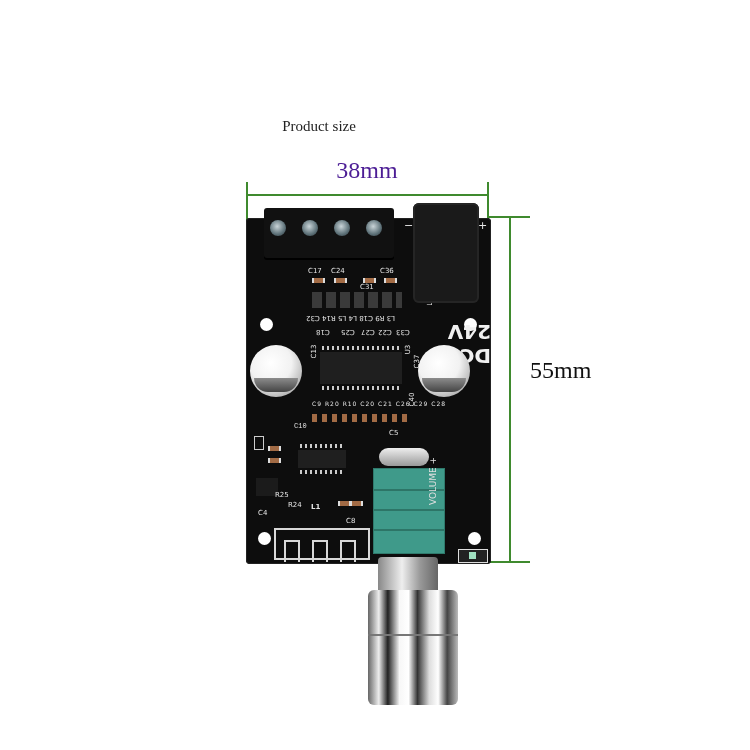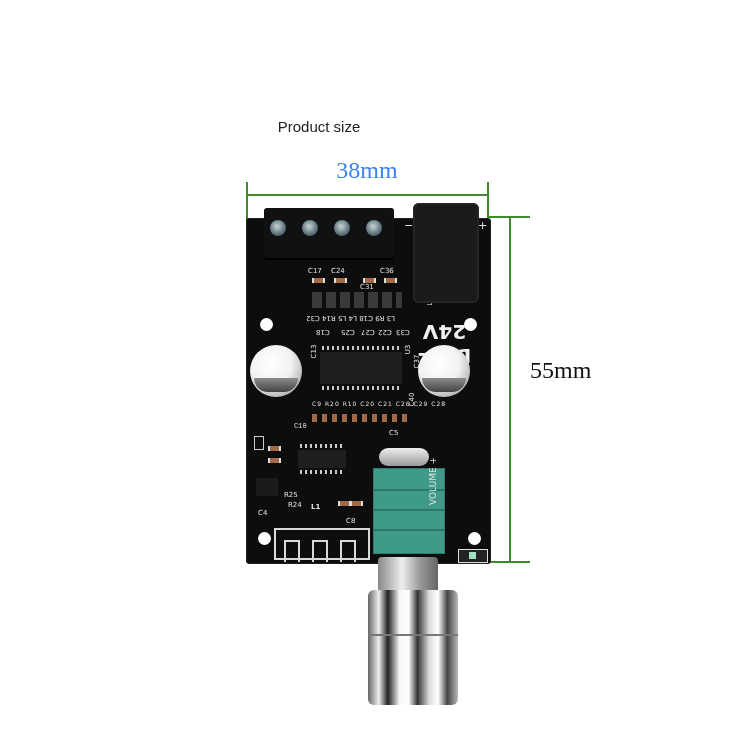--- a/index.html
+++ b/index.html
@@ -1,22 +1,22 @@
 <!DOCTYPE html>
 <html><head>
 <meta charset="utf-8">
 <style>
   html, body { margin:0; padding:0; background:#ffffff; }
   body { width:750px; height:750px; position:relative; overflow:hidden; font-family:"DejaVu Serif", serif; }
   .abs { position:absolute; }
-  .title { left:0; width:638px; top:118px; text-align:center; font-family:Liberation Sans, sans-serif; font-size:15px; color:#222; }
-  .dim-w { left:247px; width:240px; top:157px; text-align:center; font-family:"Liberation Serif", serif; font-size:24px; color:#3b82f6; }
+  .title { left:0; width:638px; top:118px; text-align:center; font-family:Liberation Serif, serif; font-size:15px; color:#222; }
+  .dim-w { left:247px; width:240px; top:157px; text-align:center; font-family:"Liberation Serif", serif; font-size:24px; color:#4c1d95; }
   .dim-h { left:530px; top:357px; font-family:"Liberation Serif", serif; font-size:24px; color:#111; }
   .gline { position:absolute; background:#3f8a2e; }
-  .board { left:246px; top:218px; width:245px; height:346px; background:#0d0d0d; border-radius:4px; box-shadow: inset 0 0 0 1px #222; text-align: center; }
+  .board { left:246px; top:218px; width:245px; height:346px; background:#0d0d0d; border-radius:4px; box-shadow: inset 0 0 0 1px #222; }
   .hole { position:absolute; width:13px; height:13px; border-radius:50%; background:#fff; }
   .term { left:264px; top:208px; width:130px; height:50px; background:#111; border-radius:3px; box-shadow:0 2px 0 #000; }
   .screw { position:absolute; top:12px; width:16px; height:16px; border-radius:50%; background:radial-gradient(circle at 45% 40%, #c9d4d8, #5d7178 60%, #2b3438); }
   .jack { left:413px; top:203px; width:66px; height:100px; background:#1a1a1a; border-radius:6px; box-shadow: inset 0 0 0 2px #252525; }
   .cap { position:absolute; width:52px; height:52px; border-radius:50%; background:radial-gradient(circle at 40% 35%, #ffffff 0%, #f2f2f2 45%, #b9b9b9 75%, #777 100%); }
   .cap::after { content:""; position:absolute; left:4px; right:4px; bottom:5px; height:14px; border-radius:0 0 24px 24px; background:linear-gradient(#8c8c8c,#444); }
   .silk { position:absolute; color:#e6e6e6; font-family:"DejaVu Sans", sans-serif; font-size:7px; line-height:7px; }
   .chip { position:absolute; background:#1f1f1f; }
   .smd { position:absolute; width:9px; height:5px; background:#a26b45; border-left:2px solid #ddd; border-right:2px solid #ddd; }
   .pins { position:absolute; height:4px; background:repeating-linear-gradient(90deg,#ccc 0 2px, transparent 2px 5px); }
@@ -87,21 +87,21 @@
   <div class="silk" style="left:48px;top:205px;font-family:Liberation Mono, monospace;">C10</div>
   <div class="silk" style="left:143px;top:212px;">C5</div>
   <div class="silk" style="left:163px;top:212px;margin-top:48px;">C6</div>
   <div class="chip" style="left:52px;top:232px;width:48px;height:18px;"></div>
   <div class="pins" style="left:54px;top:226px;width:44px;"></div>
   <div class="pins" style="left:54px;top:252px;width:44px;"></div>
   <div class="smd" style="left:22px;top:228px;"></div>
   <div class="smd" style="left:22px;top:240px;"></div>
   <div class="silk" style="left:8px;top:218px;width:8px;height:12px;border:1px solid #ccc;"></div>
   <div class="chip" style="left:10px;top:260px;width:22px;height:18px;background:#1b1b1b;"></div>
-  <div class="silk" style="left:38px;top:274px;">R25</div>
+  <div class="silk" style="left:29px;top:274px;">R25</div>
   <div class="silk" style="left:42px;top:284px;">R24</div>
   <div class="silk" style="left:12px;top:292px;">C4</div>
   <div class="silk" style="left:65px;top:286px;font-weight:bold;">L1</div>
   <div class="silk" style="left:100px;top:300px;">C8</div>
   <div class="smd" style="left:92px;top:283px;"></div>
   <div class="smd" style="left:104px;top:283px;"></div>
 </div>
 
 <div class="abs term">
   <div class="screw" style="left:6px;"></div>

